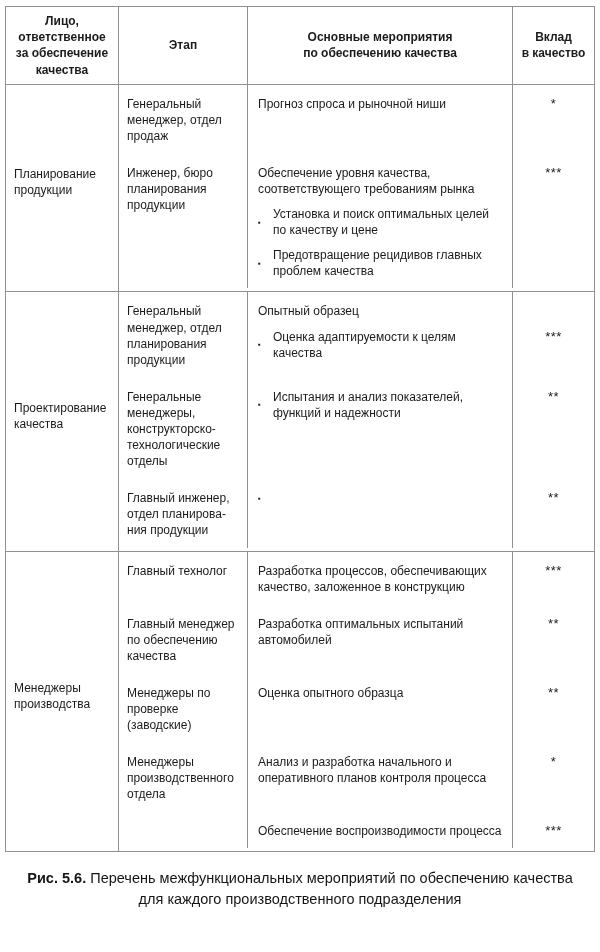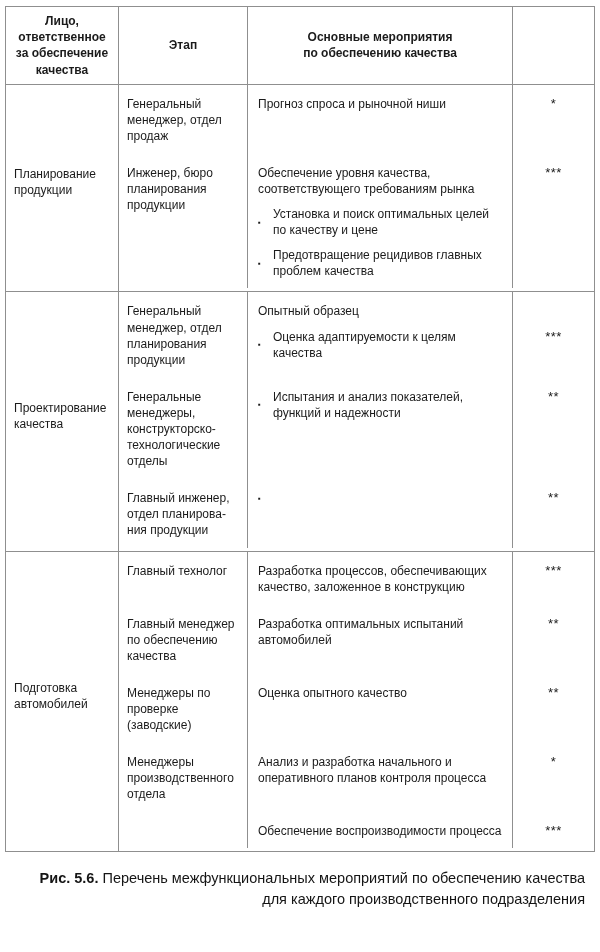--- a/index.html
+++ b/index.html
@@ -43,36 +43,38 @@
     content:"";position:absolute;top:0;bottom:0;right:81px;width:1px;
     background:var(--border);
   }
   .item{display:flex;align-items:flex-start;padding:0 0 9px 0;}
   .sub-row .item:first-child{padding-top:11px;}
   .item-body{flex:1;display:flex;padding:0 10px;font-size:12px;line-height:1.34;min-width:0;align-items:center;}
   .bullet-mark{flex:none;width:15px;font-size:8px;line-height:16px;padding-top:1px;}
   .item-str{display:block;}
   .item-stars{width:81px;flex:none;text-align:center;font-size:13px;letter-spacing:.5px;}
   
-  .caption{margin:16px 10px 0;text-align:right;font-size:14.5px;line-height:1.45;color:#151515;}
+  .caption{margin:16px 10px 0;text-align:center;font-size:14.5px;line-height:1.45;color:#151515;}
   .cap-label{font-weight:bold;}
 </style>
 </head>
 <body>
 
 <div class="page">
   <div class="qtable">
     <div class="thead">
       <div class="th th-person">Лицо,
 ответственное
 за обеспечение
 качества</div>
       <div class="th th-stage">Этап</div>
       <div class="th th-main">Основные мероприятия
 по обеспечению качества</div>
+      <div class="th th-stars">Вклад
+в качество</div>
     </div>
     <div id="stages">
         <div class="stage-row">
           <div class="cell-stage">Планирование продукции</div>
           <div class="stage-rows">
             <div class="sub-row">
               <div class="cell-person">Генеральный менеджер, отдел продаж</div>
               <div class="cell-main">
                 <div class="item">
                   <div class="item-body">
@@ -149,21 +151,21 @@
                   <div class="item-body">
                     <span class="bullet-mark">▪</span>
                   </div>
                   <div class="item-stars">**</div>
                 </div>
               </div>
             </div>
           </div>
         </div>
         <div class="stage-row">
-          <div class="cell-stage">Подготовка автомобилей</div>
+          <div class="cell-stage">Менеджеры производства</div>
           <div class="stage-rows">
             <div class="sub-row">
               <div class="cell-person">Главный технолог</div>
               <div class="cell-main">
                 <div class="item">
                   <div class="item-body">
                     <span class="item-str">Разработка процессов, обеспечивающих качество, заложенное в конструкцию</span>
                   </div>
                   <div class="item-stars">***</div>
                 </div>
@@ -178,21 +180,21 @@
                   </div>
                   <div class="item-stars">**</div>
                 </div>
               </div>
             </div>
             <div class="sub-row">
               <div class="cell-person">Менеджеры по проверке (заводские)</div>
               <div class="cell-main">
                 <div class="item">
                   <div class="item-body">
-                    <span class="item-str">Оценка опытного качество</span>
+                    <span class="item-str">Оценка опытного образца</span>
                   </div>
                   <div class="item-stars">**</div>
                 </div>
               </div>
             </div>
             <div class="sub-row">
               <div class="cell-person">Менеджеры производствен­ного отдела</div>
               <div class="cell-main">
                 <div class="item">
                   <div class="item-body">

